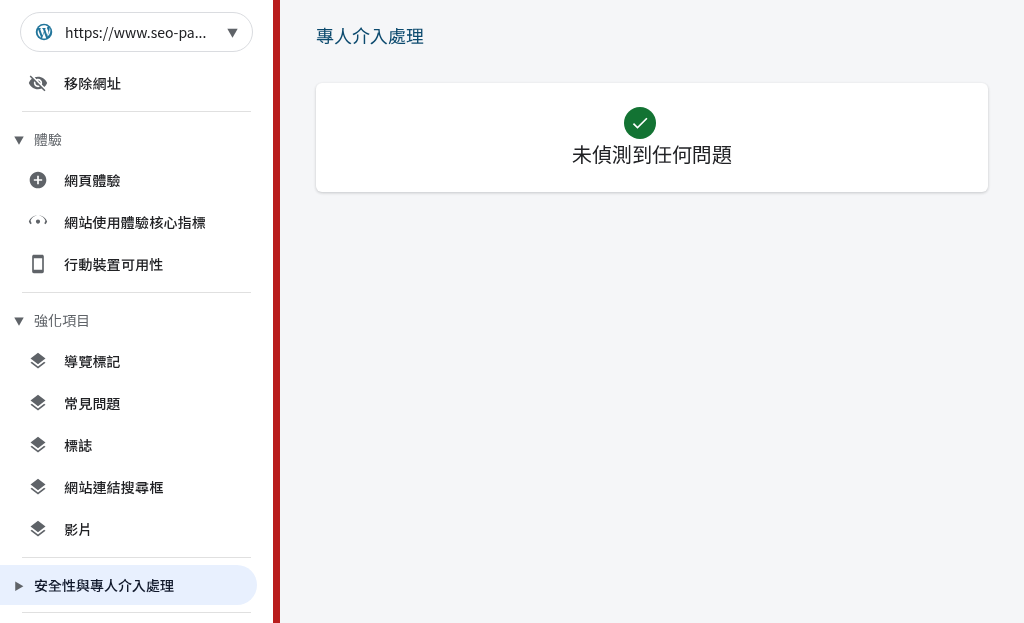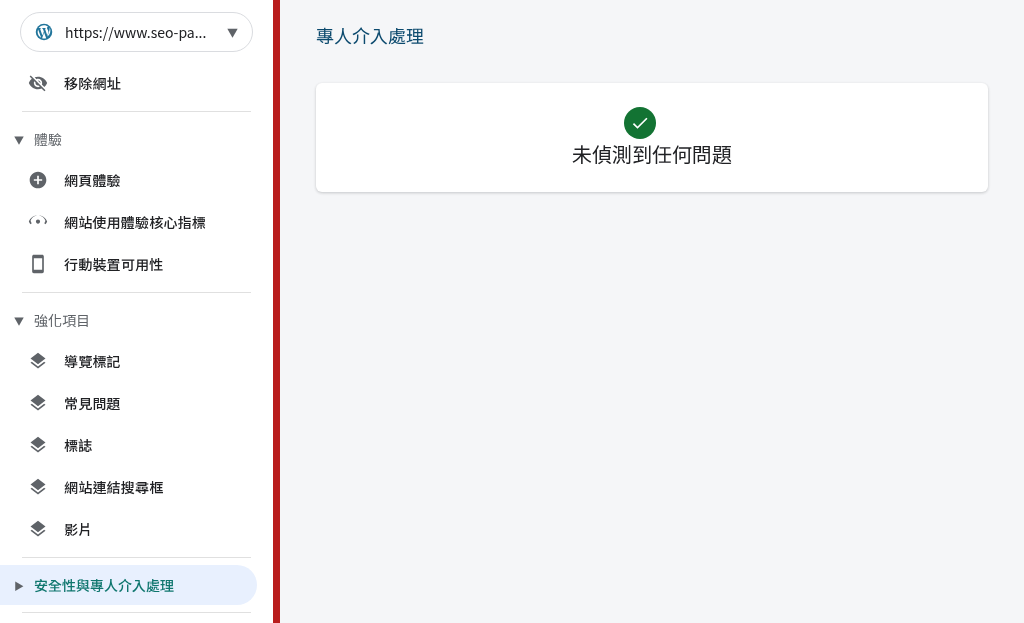--- a/index.html
+++ b/index.html
@@ -98,21 +98,21 @@
       font-weight: 400;
     }
     .nav-group-header.selected {
       background: #e8f0fe;
       border-radius: 0 20px 20px 0;
       margin-right: 16px;
       color: #1a73e8;
     }
     .nav-group-header.selected .label {
       font-weight: 500;
-      color: #0f766e;
+      color: #0f172a;
     }
     .divider {
       height: 1px;
       background: #e0e0e0;
       margin: 7px 22px;
     }
     .main {
       flex: 1;
       padding: 22px 36px;
       overflow-y: auto;

